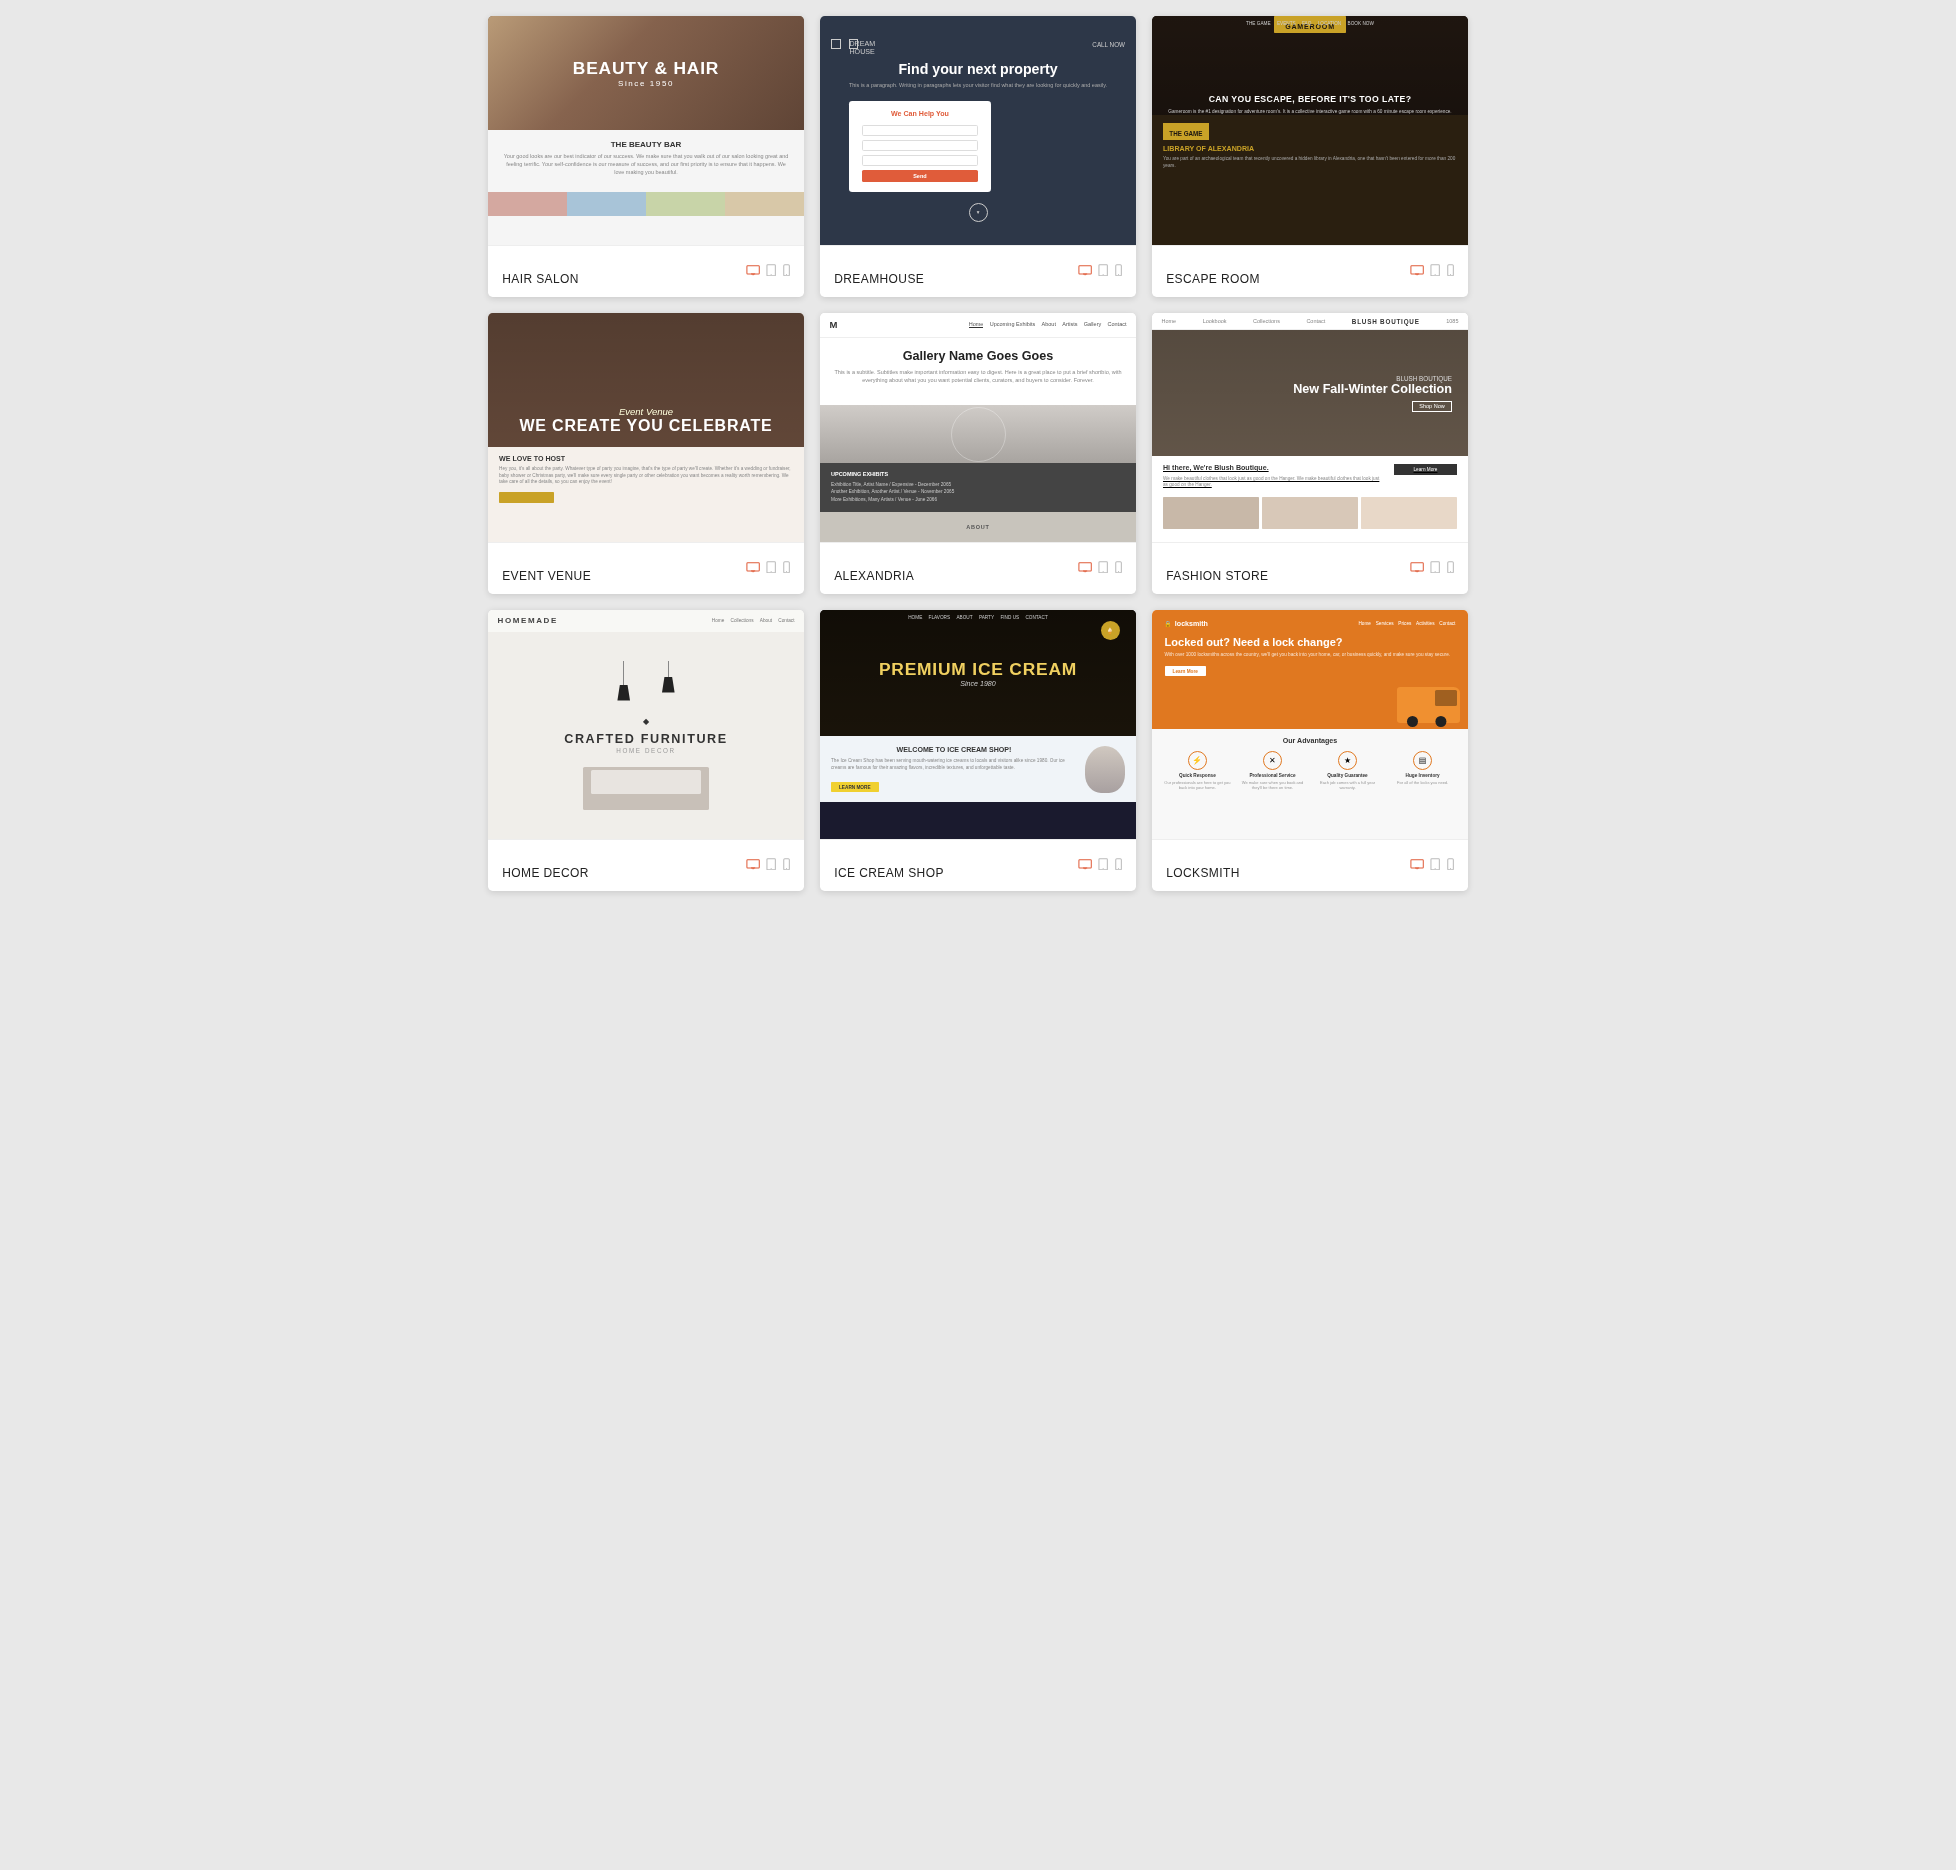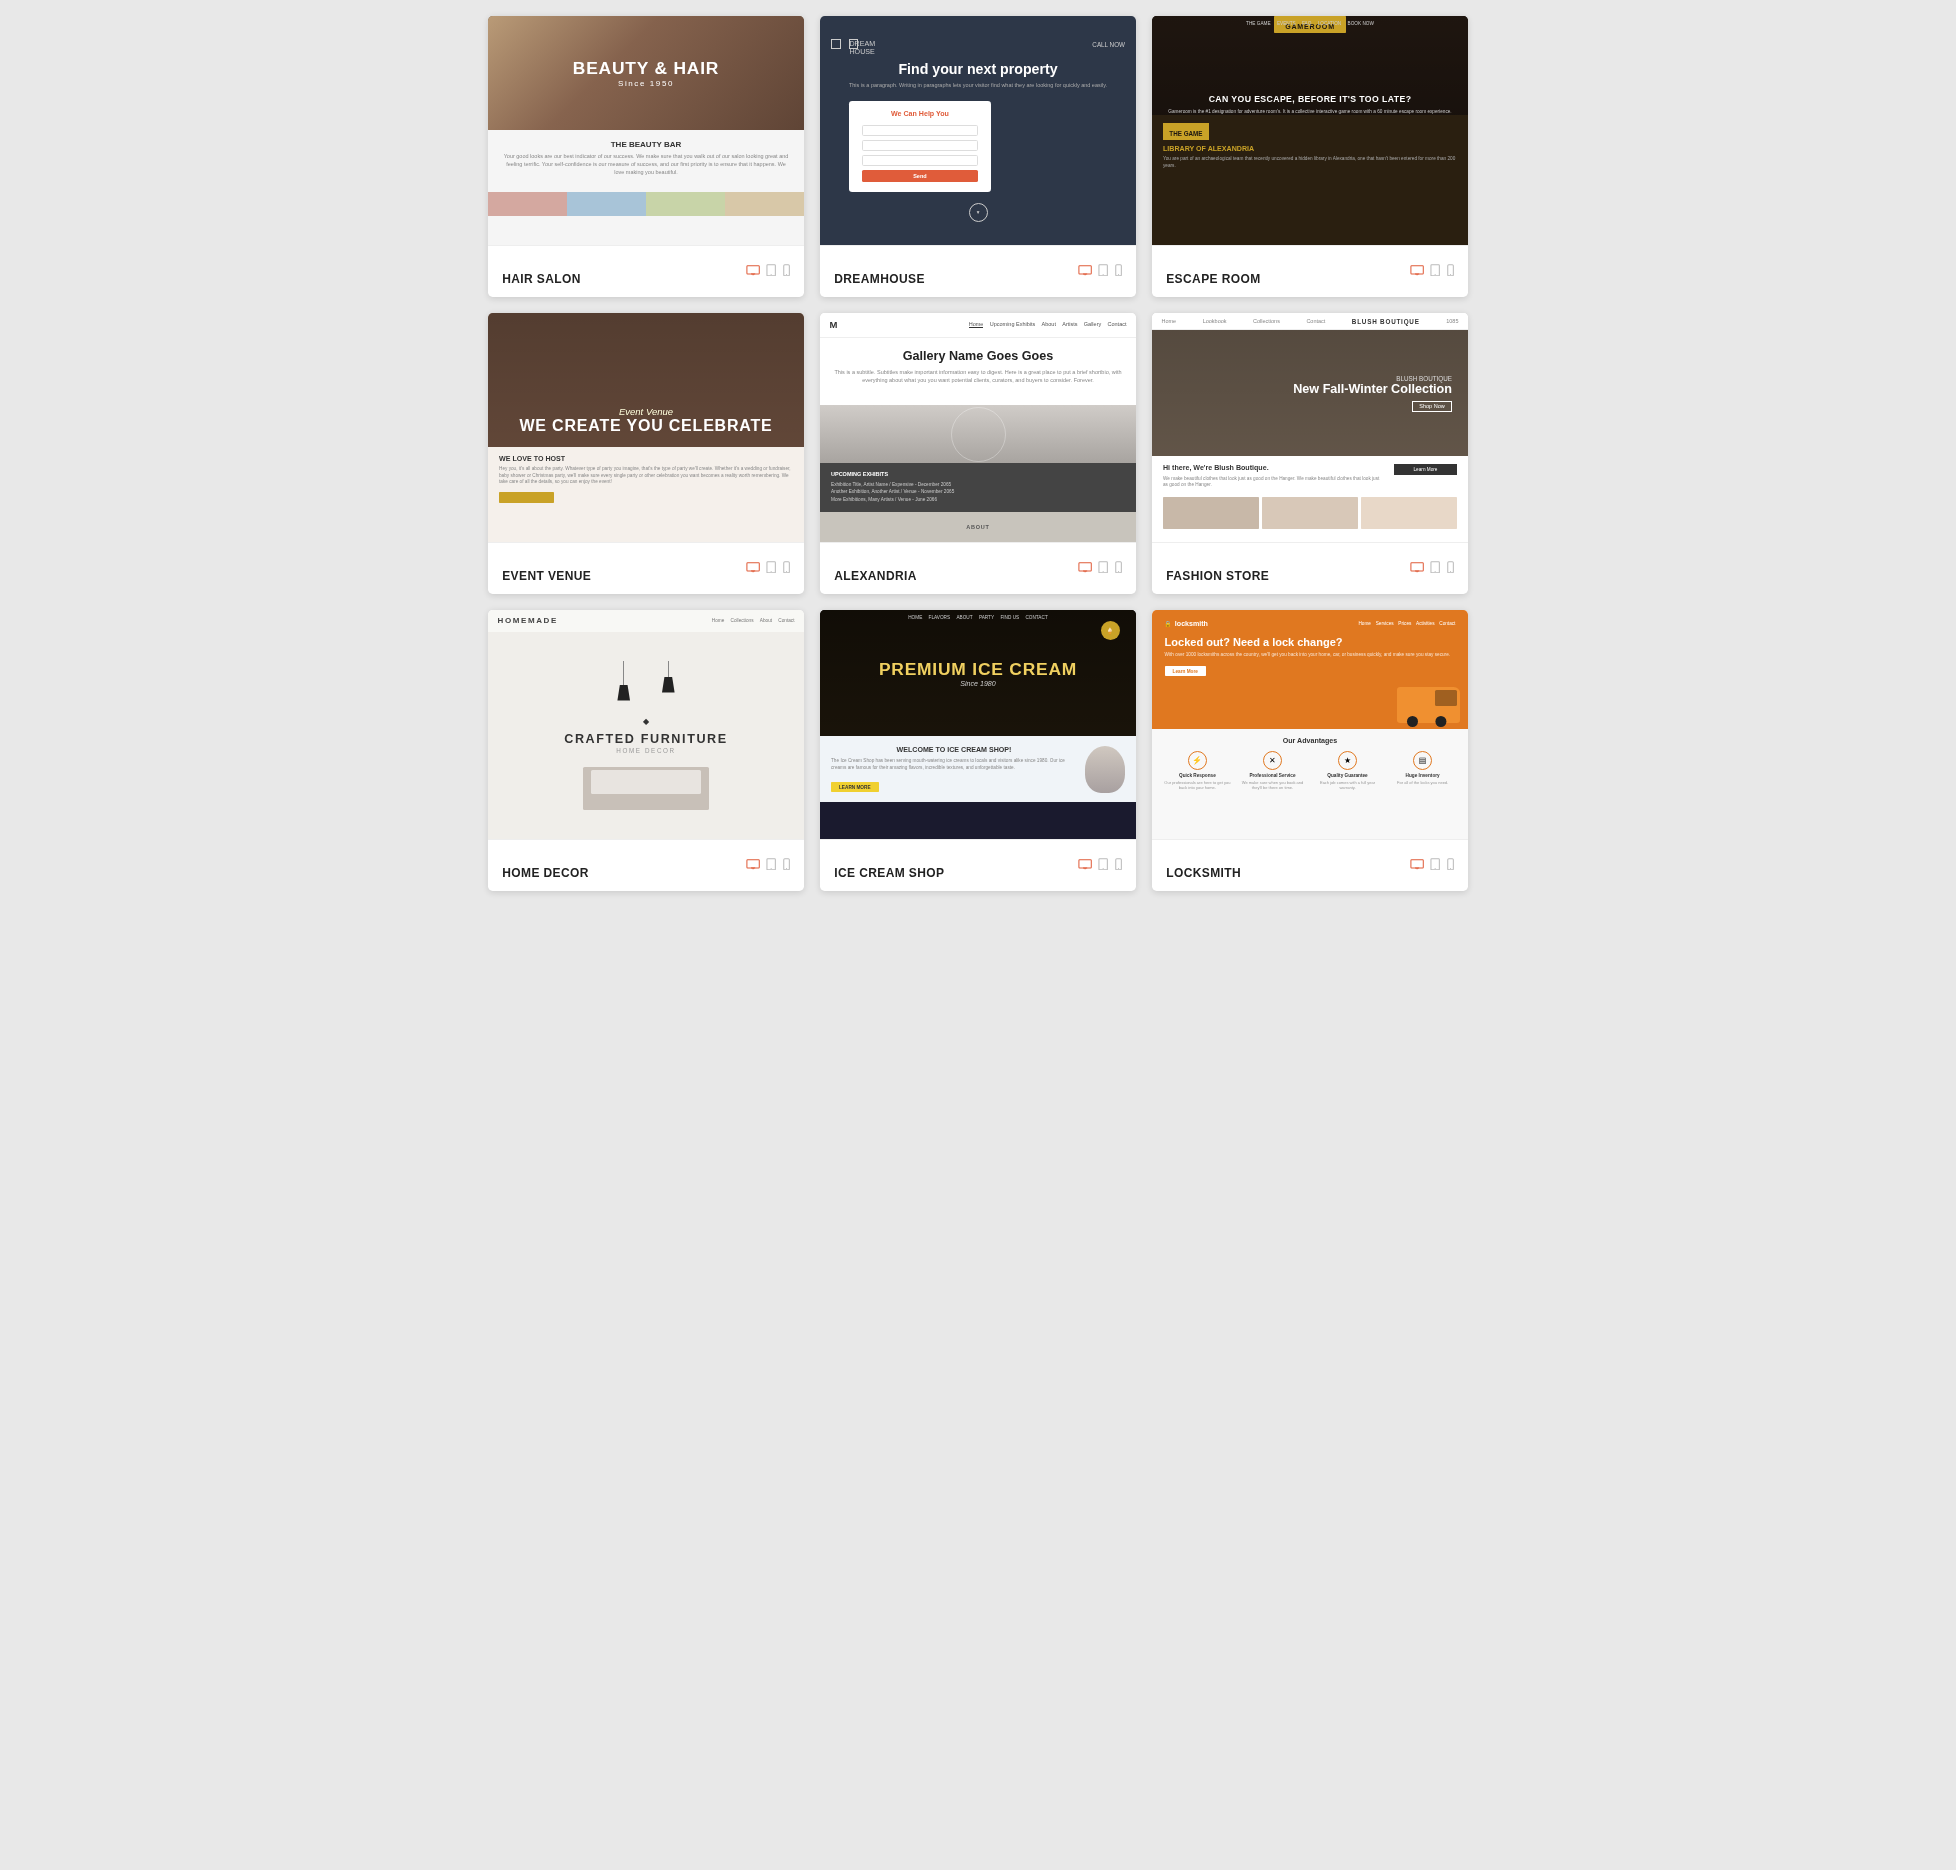--- a/index.html
+++ b/index.html
@@ -29,21 +29,21 @@
     }
     .card-footer {
       display: flex;
       align-items: center;
       justify-content: space-between;
       padding: 11px 14.2px;
       border-top: 0.8px solid #eee;
     }
     .card-label {
       font-size: 12px;
-      font-weight: 700;
+      font-weight: 400;
       letter-spacing: 0.4px;
       color: #222;
       margin-top: 15px;
     }
     .device-icons {
       display: flex;
       gap: 6.3px;
       align-items: center;
     }
     .device-icon {
@@ -304,20 +304,21 @@
       border: 0.8px solid #fff;
       padding: 1.6px 6.3px;
       margin-top: 3.2px;
       color: #fff;
     }
     .fashion-mid {
       display: flex;
       padding: 8px 11px;
       gap: 11px;
       align-items: flex-start;
+      text-decoration: underline;
     }
     .fashion-mid-text { flex: 1; }
     .fashion-mid-text h4 { font-size: 7.1px; font-weight: 700; color: #333; margin-bottom: 3.2px; }
     .fashion-mid-text p { font-size: 4.7px; color: #888; line-height: 1.4; }
     .fashion-mid-right { display: flex; flex-direction: column; gap: 3.2px; }
     .fashion-dark-btn {
       width: 63px; height: 11px;
       background: #333;
       display: flex; align-items: center; justify-content: center;
     }

